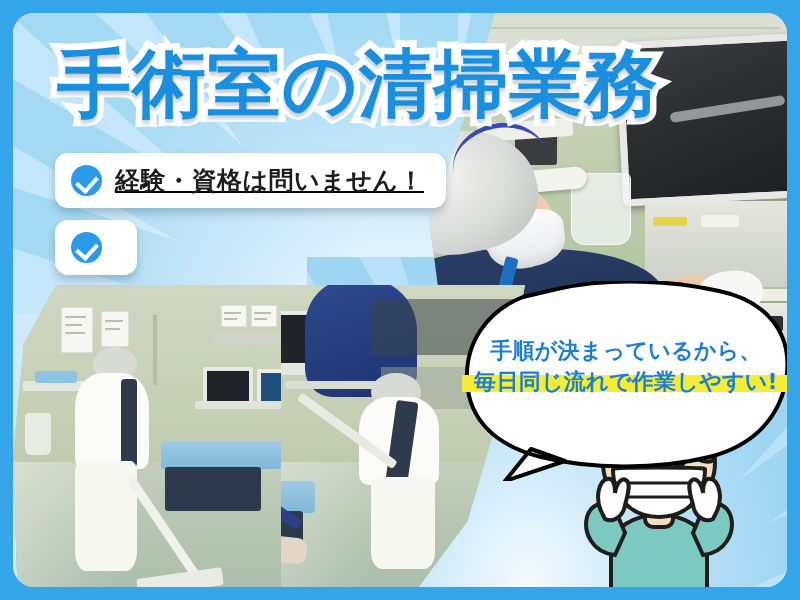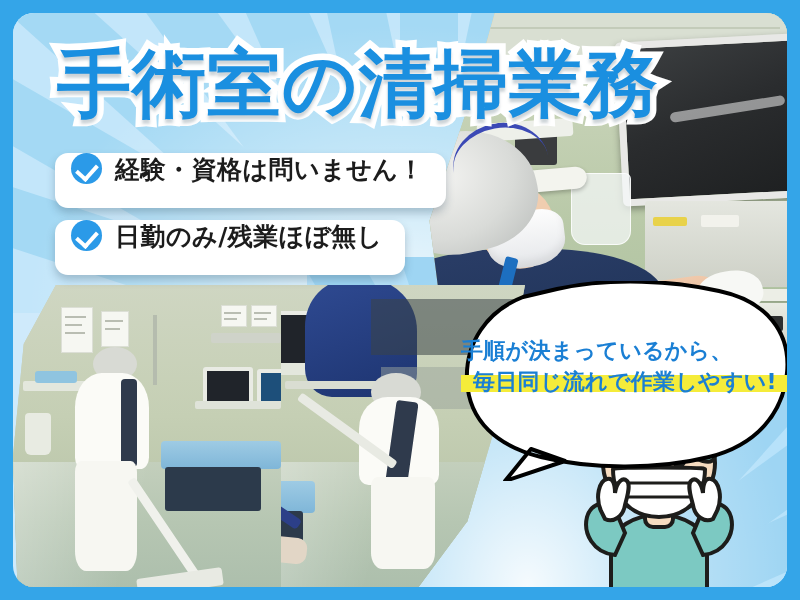--- a/index.html
+++ b/index.html
@@ -221,26 +221,27 @@
     color:#1a8fe0;
     white-space:nowrap;
     -webkit-text-stroke:13px #ffffff;
     paint-order:stroke fill;
     text-shadow:0 4px 3px rgba(120,140,150,.38);
   }
 
   
   .pill{
     position:absolute;z-index:45;
-    display:flex;
+    display:flex;align-items:center;
     background:#ffffff;
     border-radius:13px;
     box-shadow:0 5px 9px rgba(40,70,90,.28);
     padding:0 22px 0 16px;
     height:55px;
+    text-decoration:underline;
   }
   .pill.p1{left:42px;top:140px;}
   .pill.p2{left:42px;top:207px;}
   .check-icon{
     flex:0 0 auto;
     width:31px;height:31px;border-radius:50%;
     background:#2b9ae8;
     margin-right:13px;
     position:relative;
   }
@@ -257,20 +258,21 @@
     color:#1c1c1c;
     white-space:nowrap;
     letter-spacing:.5px;
   }
 
   
   .bubble-wrap{position:absolute;left:448px;top:268px;width:330px;height:200px;z-index:50;}
   .bubble-svg{position:absolute;left:0;top:0;}
   .bubble-text{
     position:absolute;left:0;top:54px;width:330px;
+    text-align:center;
     font-family:"DejaVu Sans","Liberation Sans",sans-serif;
     font-weight:700;
     font-size:22px;
     line-height:1.42;
     color:#1a7fd4;
     letter-spacing:.3px;
   }
   .bubble-text .hl{
     background:linear-gradient(180deg,rgba(255,255,255,0) 26%,#f5ec3a 26%,#f5ec3a 94%,rgba(255,255,255,0) 94%);
     padding:0 12px;
@@ -413,21 +415,20 @@
 
     <div class="title">手術室の清掃業務</div>
 
     <div class="pill p1">
       <span class="check-icon"></span>
       <span class="pill-text">経験・資格は問いません！</span>
     </div>
 
     <div class="pill p2">
       <span class="check-icon"></span>
-      <span class="pill-text">日勤のみ/残業ほぼ無し</span>
     </div>
 
     <div class="bubble-wrap">
       <svg class="bubble-svg" width="330" height="200" viewBox="0 0 330 200">
         <path d="M96 8 C150 -4 214 0 258 10 C306 20 330 52 326 92
                  C322 132 296 164 248 176 C196 189 128 188 80 176
                  C36 165 8 140 6 100 C4 62 26 30 62 16 Z
                  M70 168 L44 200 L104 180 Z" fill="#ffffff" stroke="#000000" stroke-width="4" stroke-linejoin="round"></path>
       </svg>
       <div class="bubble-text">

